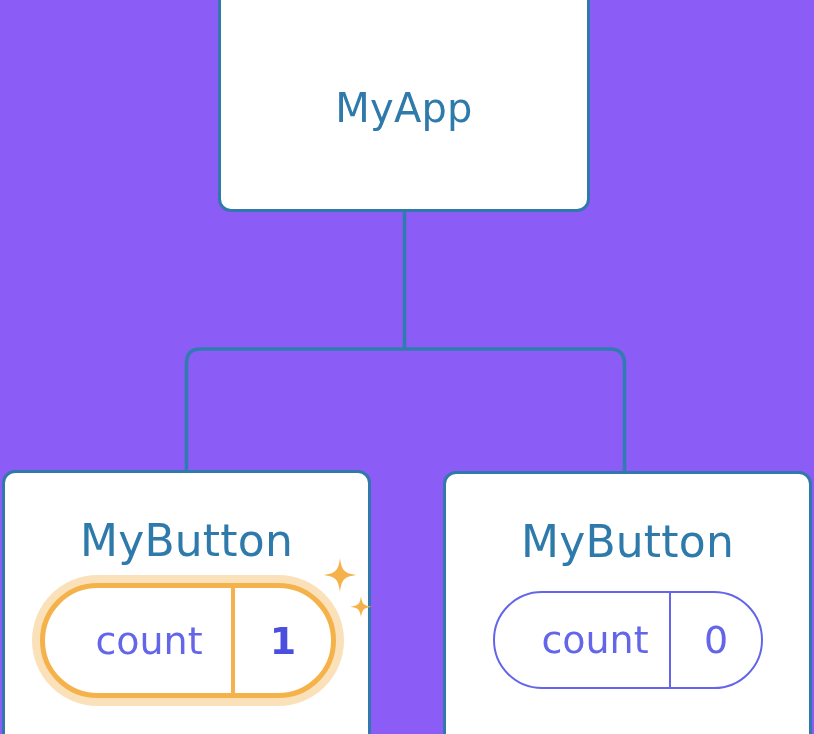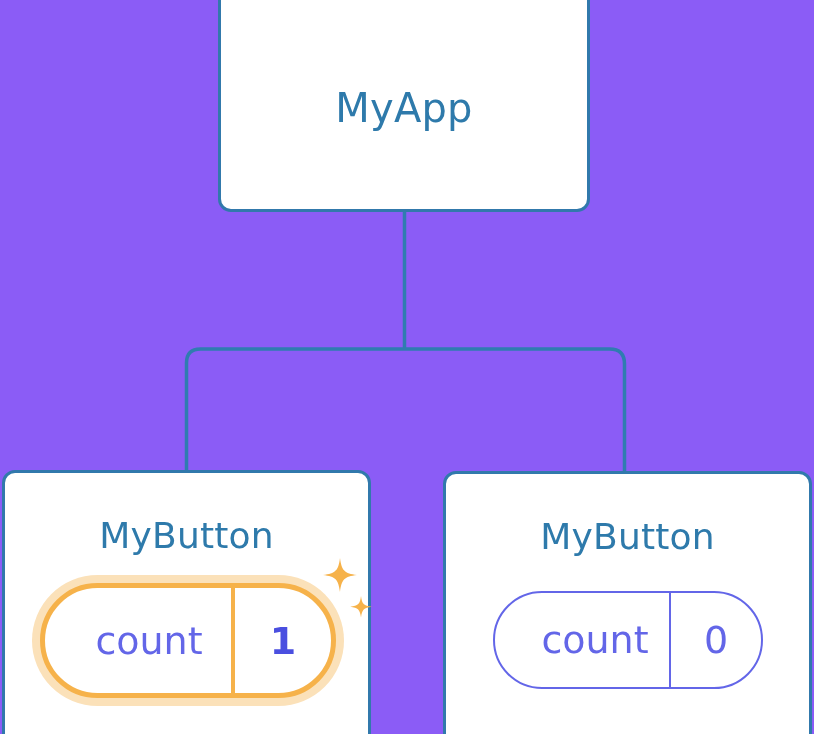--- a/index.html
+++ b/index.html
@@ -69,21 +69,21 @@
   }
   #card-btn-right {
     left: 443px;
     top: 471px;
     width: 369px;
     height: 290px;
   }
   #card-btn-left .card-title,
   #card-btn-right .card-title {
     top: 42px;
-    font-size: 36px;
+    font-size: 44px;
   }
 
   
   .badge {
     position: absolute;
     display: flex;
     align-items: stretch;
     box-sizing: border-box;
     background: #ffffff;
   }

